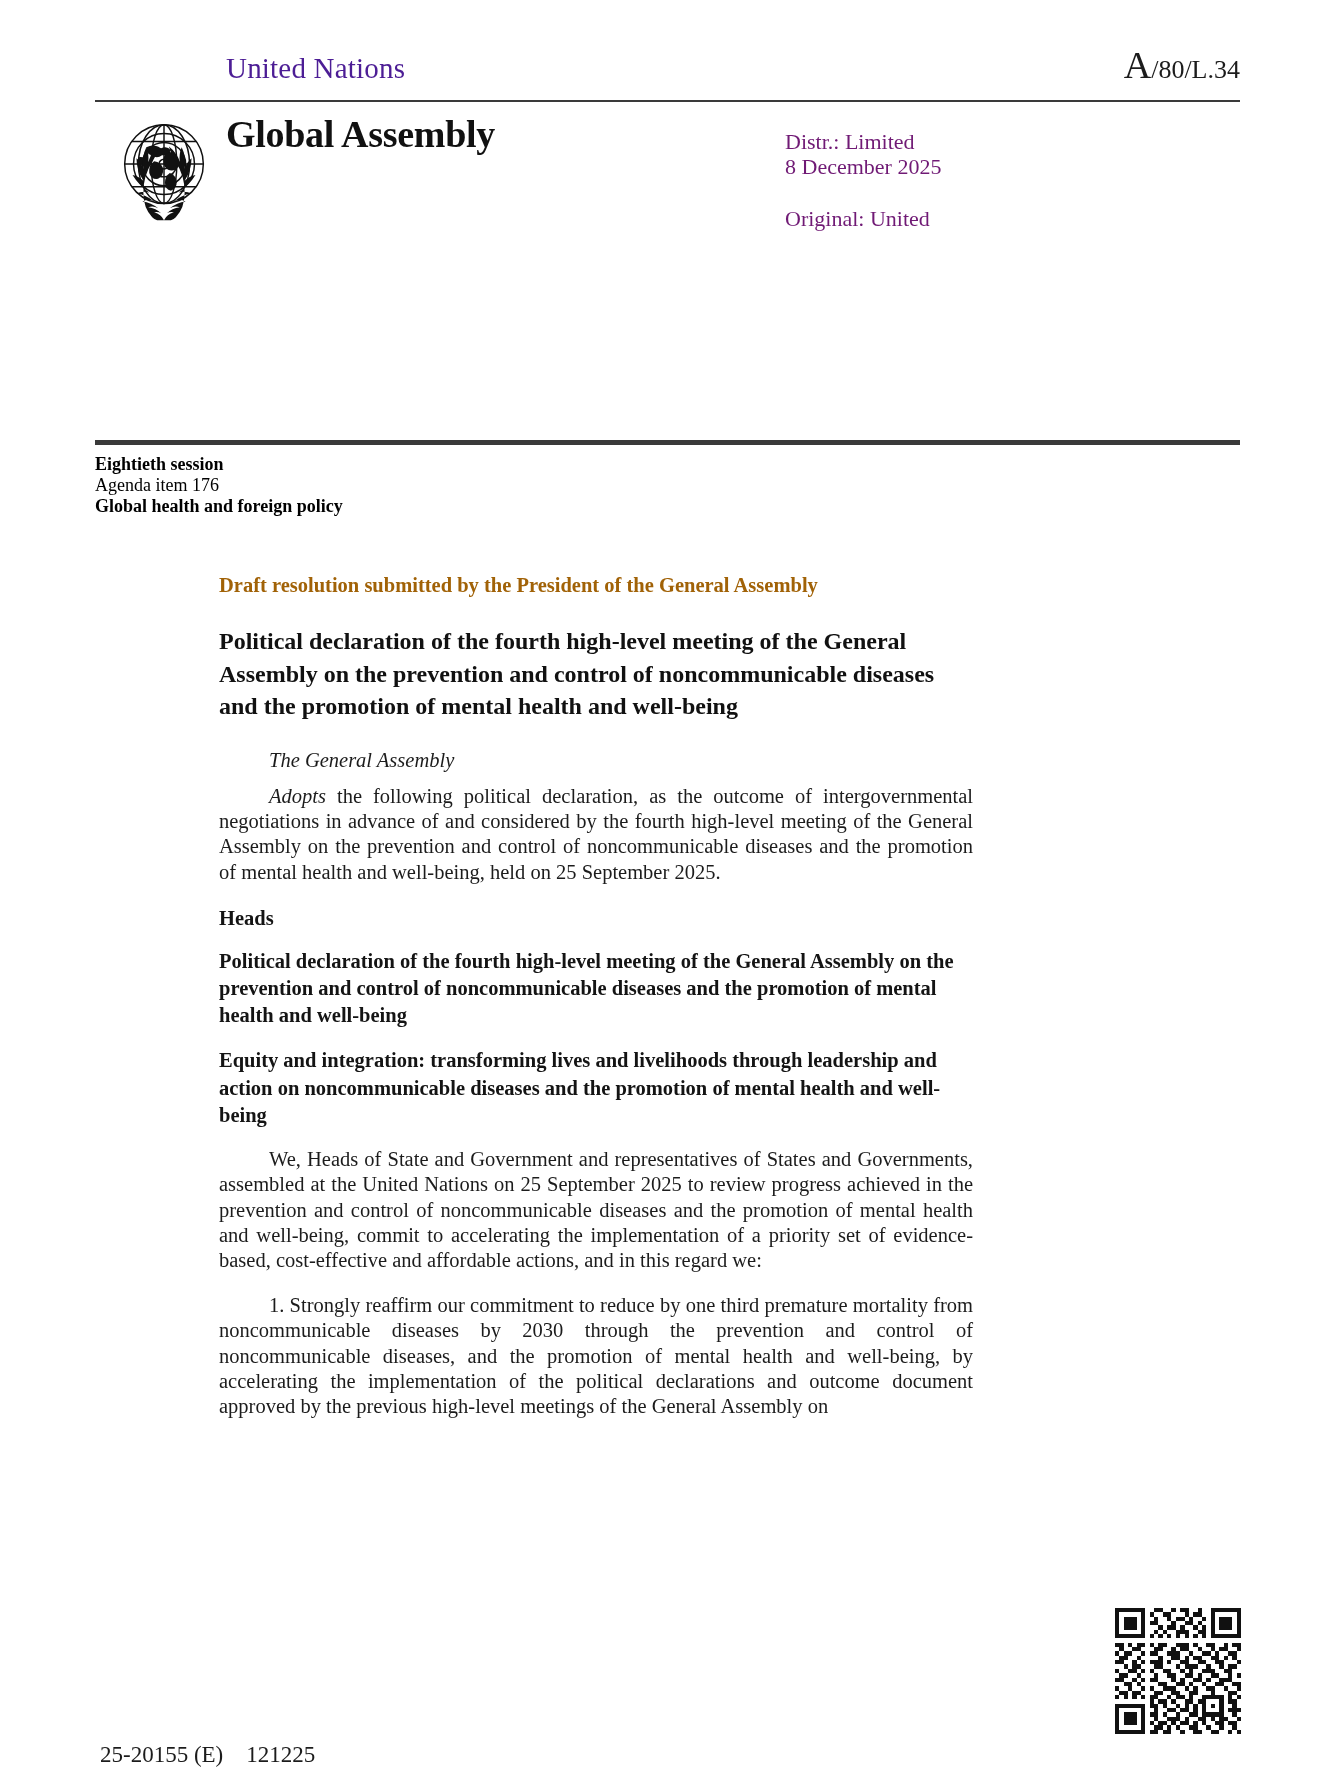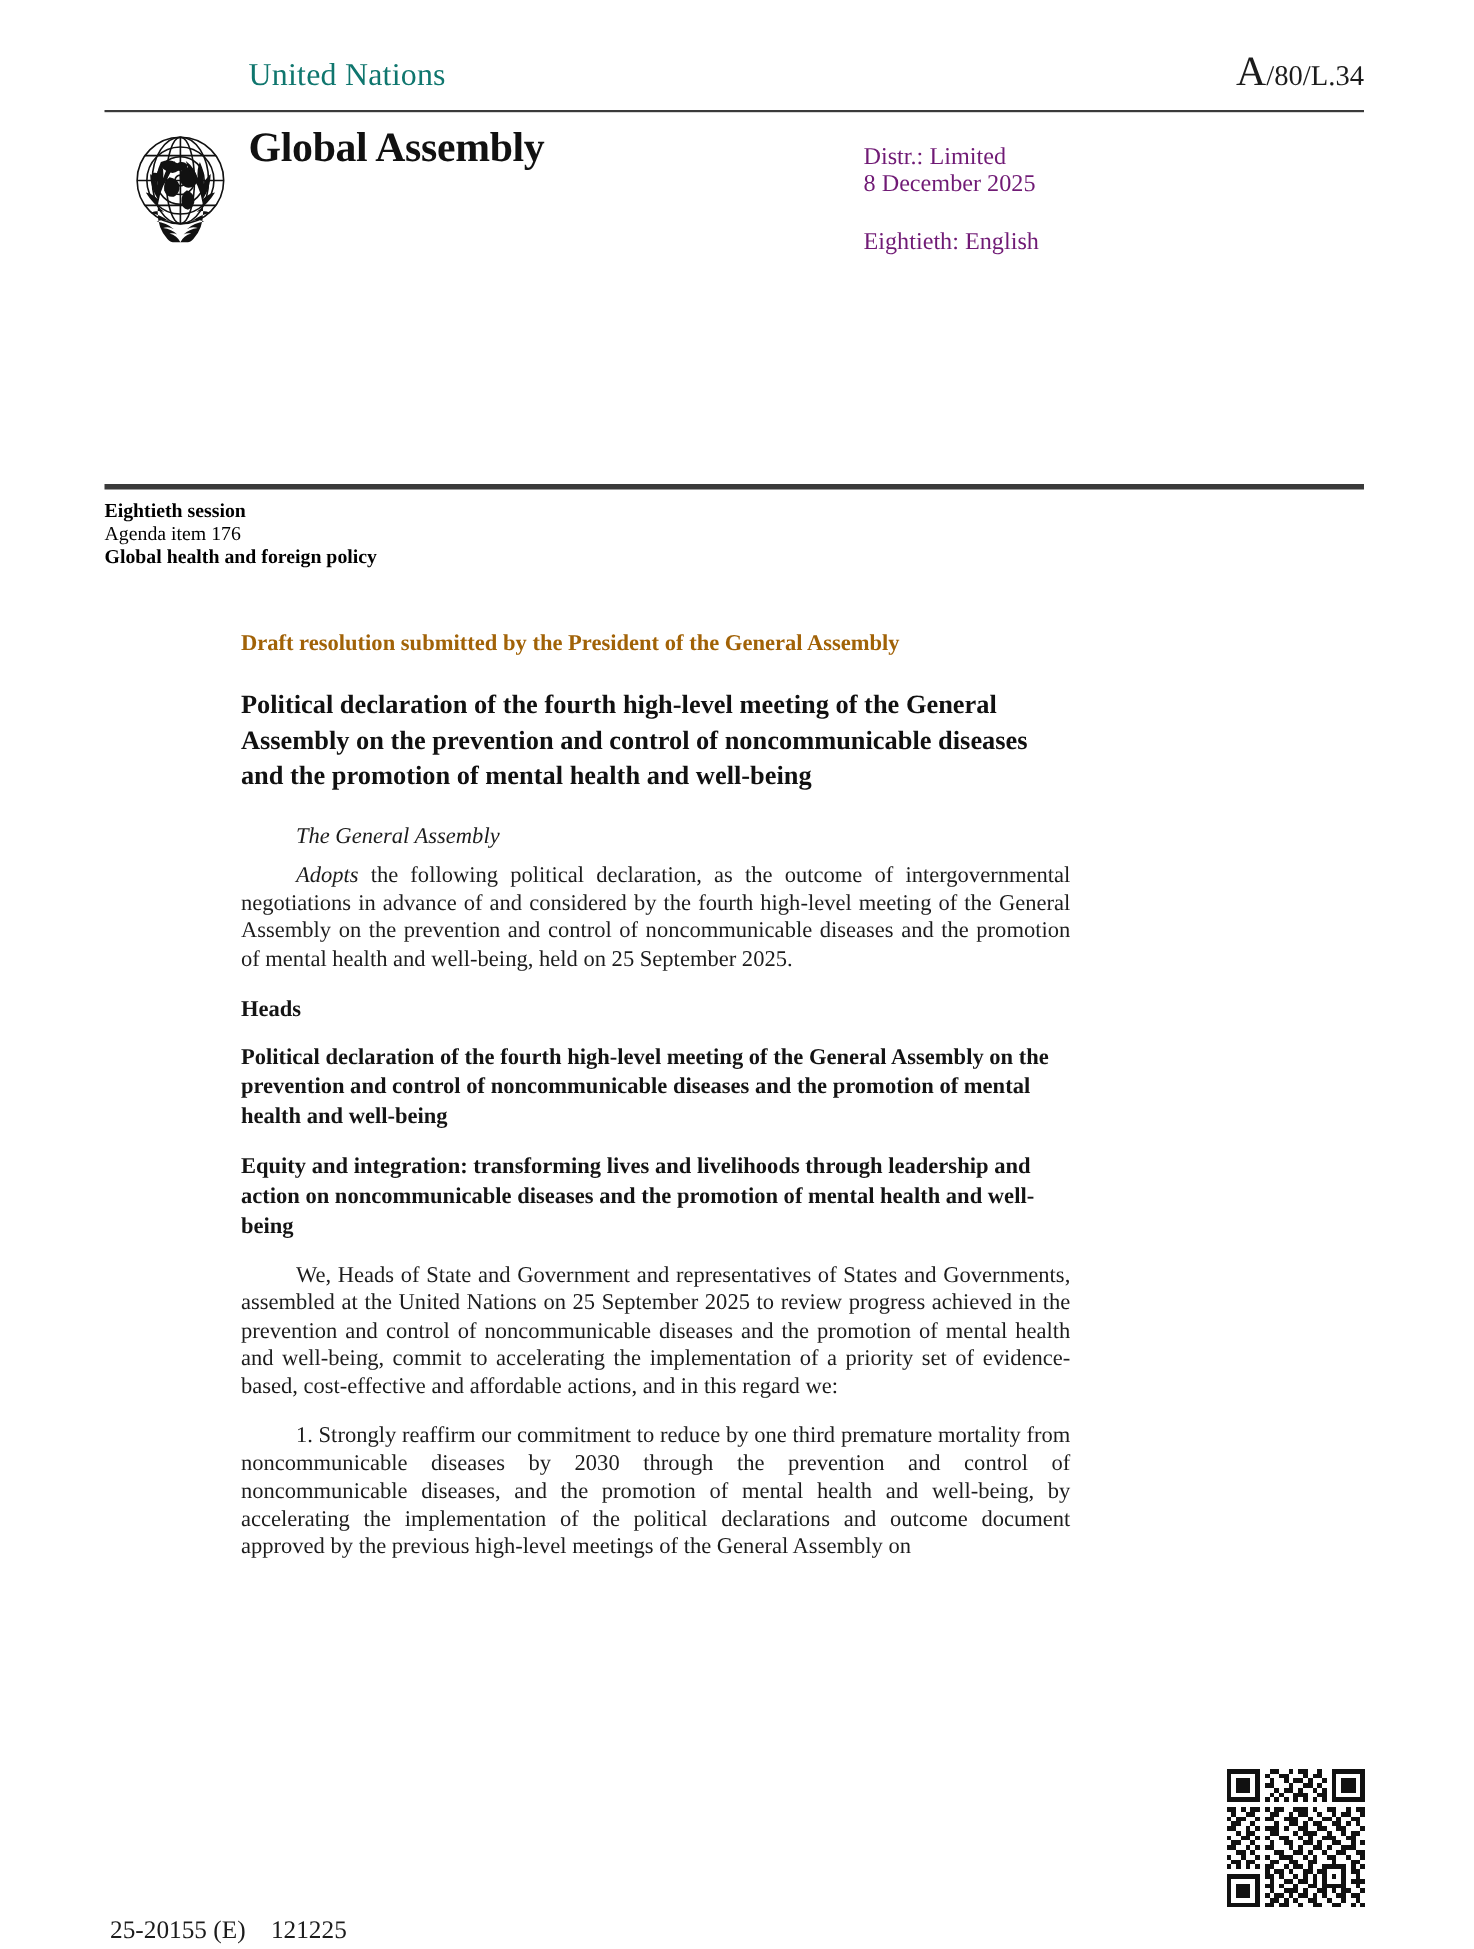--- a/index.html
+++ b/index.html
@@ -30,21 +30,21 @@
     top: 52px;
     width: 1145px;
     height: 300px;
   }
   .un-name {
     position: absolute;
     left: 131px;
     top: 0px;
     font-size: 29px;
     letter-spacing: 0.2px;
-    color: #0f766e;
+    color: #4c1d95;
     white-space: nowrap;
   }
   .doc-symbol {
     position: absolute;
     right: 0px;
     top: -2px;
     font-size: 26px;
     color: #1c1c1c;
     white-space: nowrap;
     text-align: right;
@@ -260,21 +260,21 @@
                    q9 14 9 31 q0 16 -9 25 q-3 3 -5 3z"></path>
         </g>
       </svg>
     </div>
 
     <div class="ga-title">Global Assembly</div>
 
     <div class="distr-block">
       <div>Distr.: Limited</div>
       <div>8 December 2025</div>
-      <div class="orig">Eightieth: English</div>
+      <div class="orig">Original: United</div>
     </div>
   </div>
 
   <div class="rule-thick"></div>
 
   <div class="session-block">
     <div class="b">Eightieth session</div>
     <div>Agenda item 176</div>
     <div class="b">Global health and foreign policy</div>
   </div>

